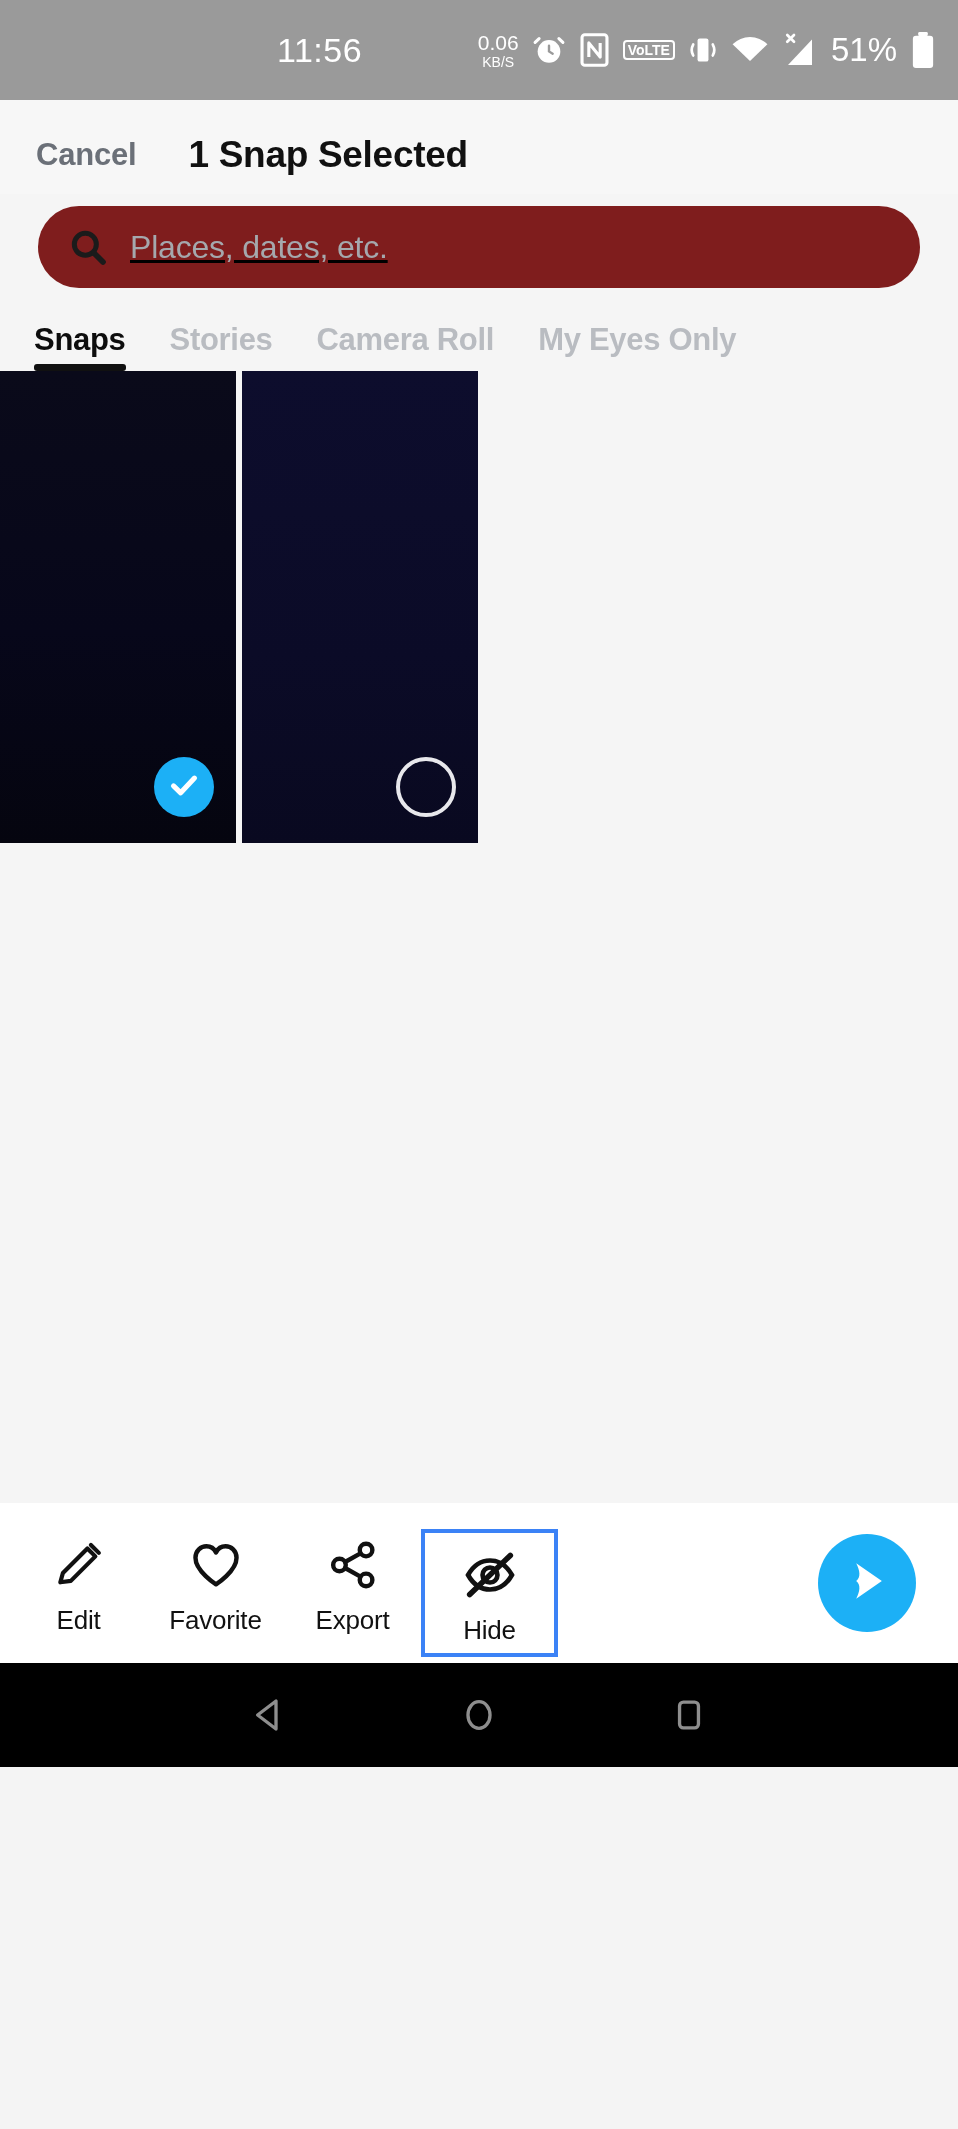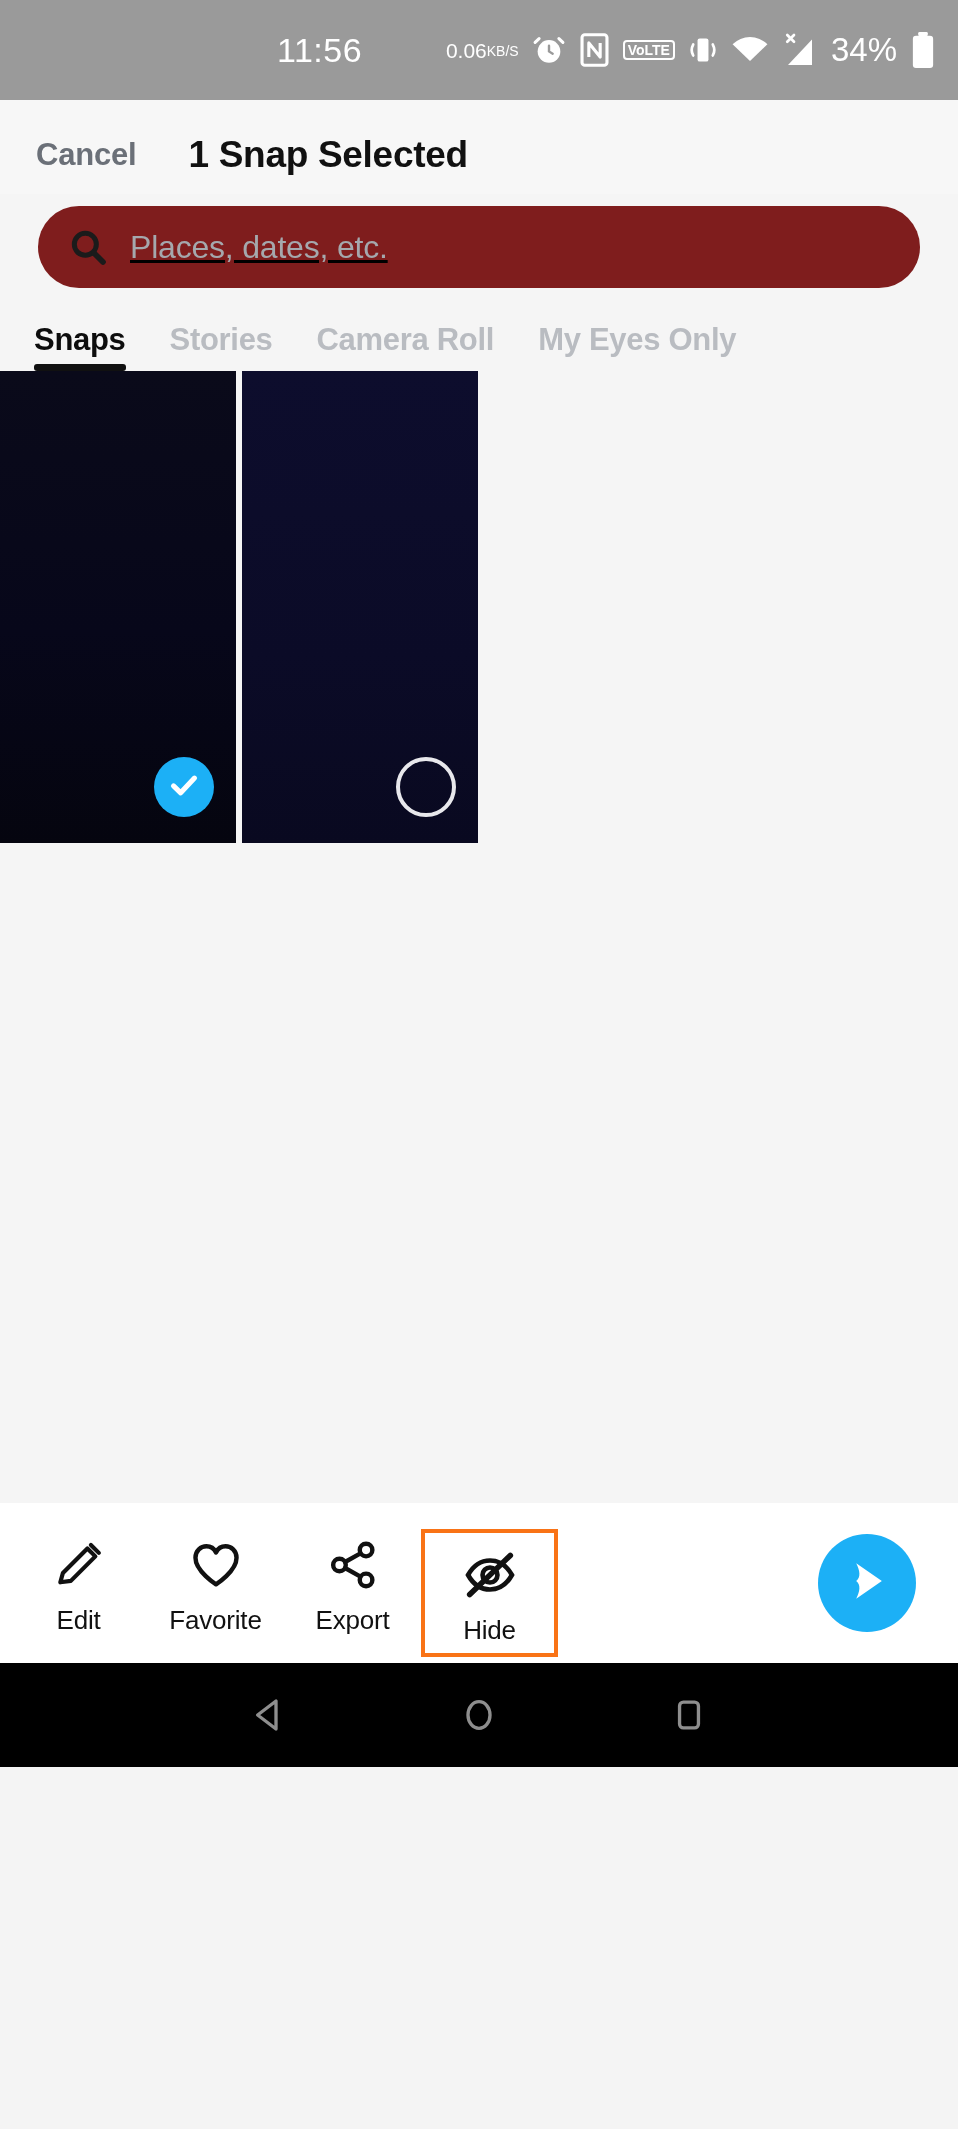--- a/index.html
+++ b/index.html
@@ -20,21 +20,21 @@
   }
   .sb-time{
     position:absolute; left:277px; top:50%; transform:translateY(-50%);
     font-size:34px; letter-spacing:.5px; font-weight:400; color:#fff;
   }
   .sb-right{
     position:absolute; right:22px; top:50%; transform:translateY(-50%);
     display:flex; align-items:center; gap:13px;
   }
   .sb-datarate{
-    display:flex; flex-direction:row; align-items:center;
+    display:flex; flex-direction:column; align-items:center;
     line-height:1; color:#fff;
   }
   .sb-datarate .dr-num{ font-size:21px; }
   .sb-datarate .dr-unit{ font-size:14px; margin-top:2px; }
   .sb-icon{ display:flex; align-items:center; justify-content:center; }
   .sb-volte{
     border:2.5px solid #fff; border-radius:4px;
     padding:1px 3px; display:flex; flex-direction:row;
     align-items:center; line-height:1.02; font-weight:bold;
   }
@@ -116,21 +116,21 @@
   .toolbar{
     flex:0 0 160px; background:#ffffff;
     display:flex; align-items:center; position:relative;
   }
   .tool{
     width:137px; height:128px; display:flex; flex-direction:column;
     align-items:center; justify-content:center; cursor:pointer;
     position:relative; background:#fff;
   }
   .tool:nth-child(1){ margin-left:10px; }
-  .tool.highlight{ border:4px solid #f97316;margin-top:20px; }
+  .tool.highlight{ border:4px solid #3b82f6;margin-top:20px; }
   .tool-ico{ height:68px; display:flex; align-items:center; justify-content:center; }
   .tool-label{
     font-size:26px; color:#111; margin-top:6px; letter-spacing:-.2px;
   }
   .send-btn{
     position:absolute; right:42px; top:50%; transform:translateY(-50%);
     width:98px; height:98px; border-radius:50%; background:#1cb0f6;
     display:flex; align-items:center; justify-content:center; cursor:pointer;
   }
 
@@ -188,21 +188,21 @@
         </svg>
       </span>
 
       <span class="sb-icon">
         <svg width="36" height="36" viewBox="0 0 24 24">
           <path d="M20 22 H4 L20 5 Z" fill="#fff"></path>
           <path d="M3.5 2 L8 6.5 M8 2 L3.5 6.5" stroke="#fff" stroke-width="1.8" stroke-linecap="round"></path>
         </svg>
       </span>
 
-      <span class="sb-batt-pct">34%</span>
+      <span class="sb-batt-pct">51%</span>
 
       <span class="sb-icon">
         <svg width="26" height="38" viewBox="0 0 16 24">
           <rect x="5" y="0.6" width="6" height="2.6" rx="0.8" fill="#fff"></rect>
           <rect x="1.6" y="3" width="12.8" height="20.3" rx="2" fill="#fff"></rect>
         </svg>
       </span>
     </div>
   </div>
 

